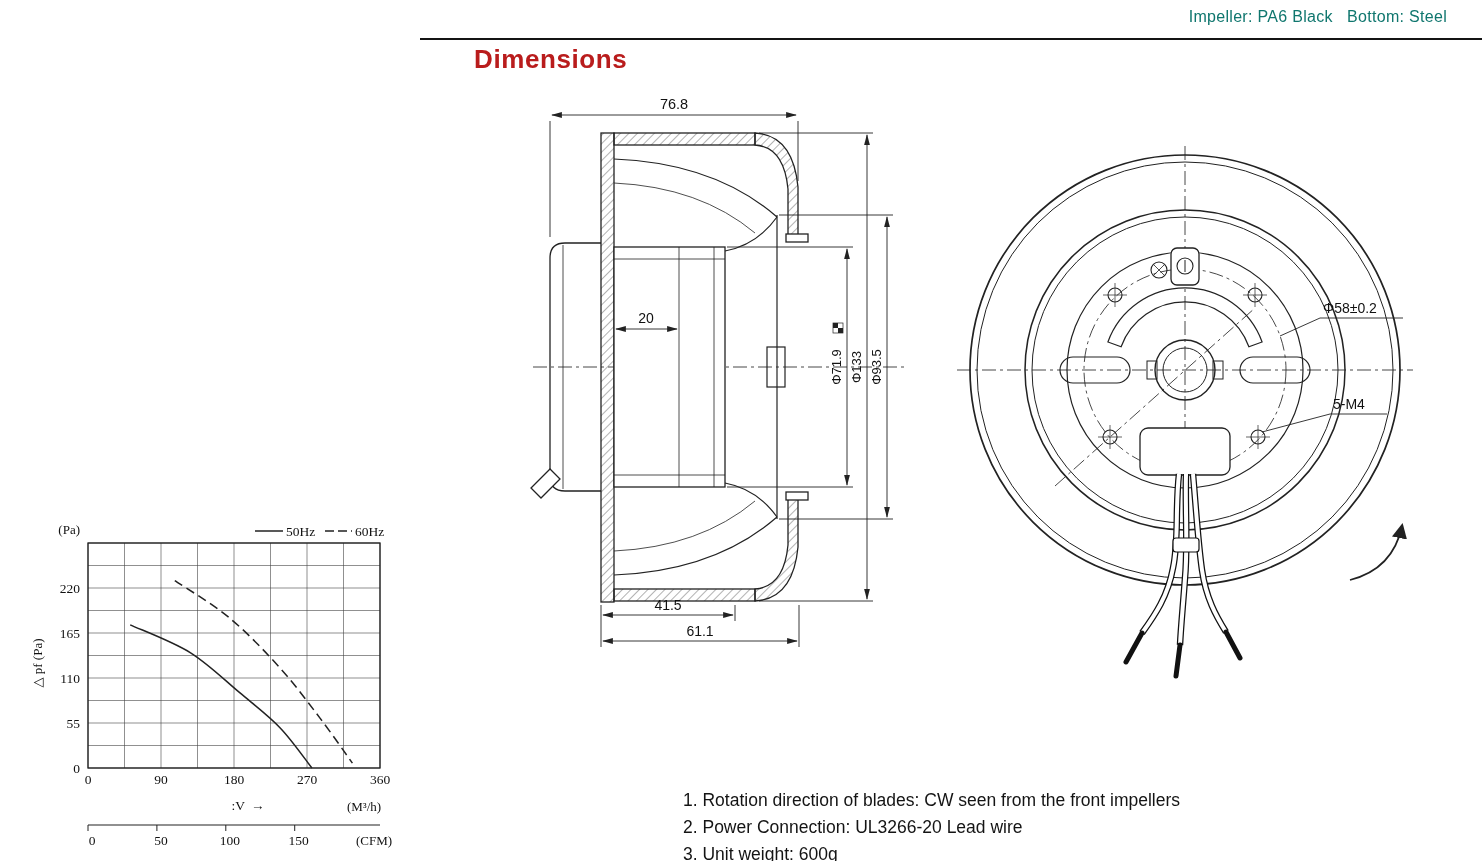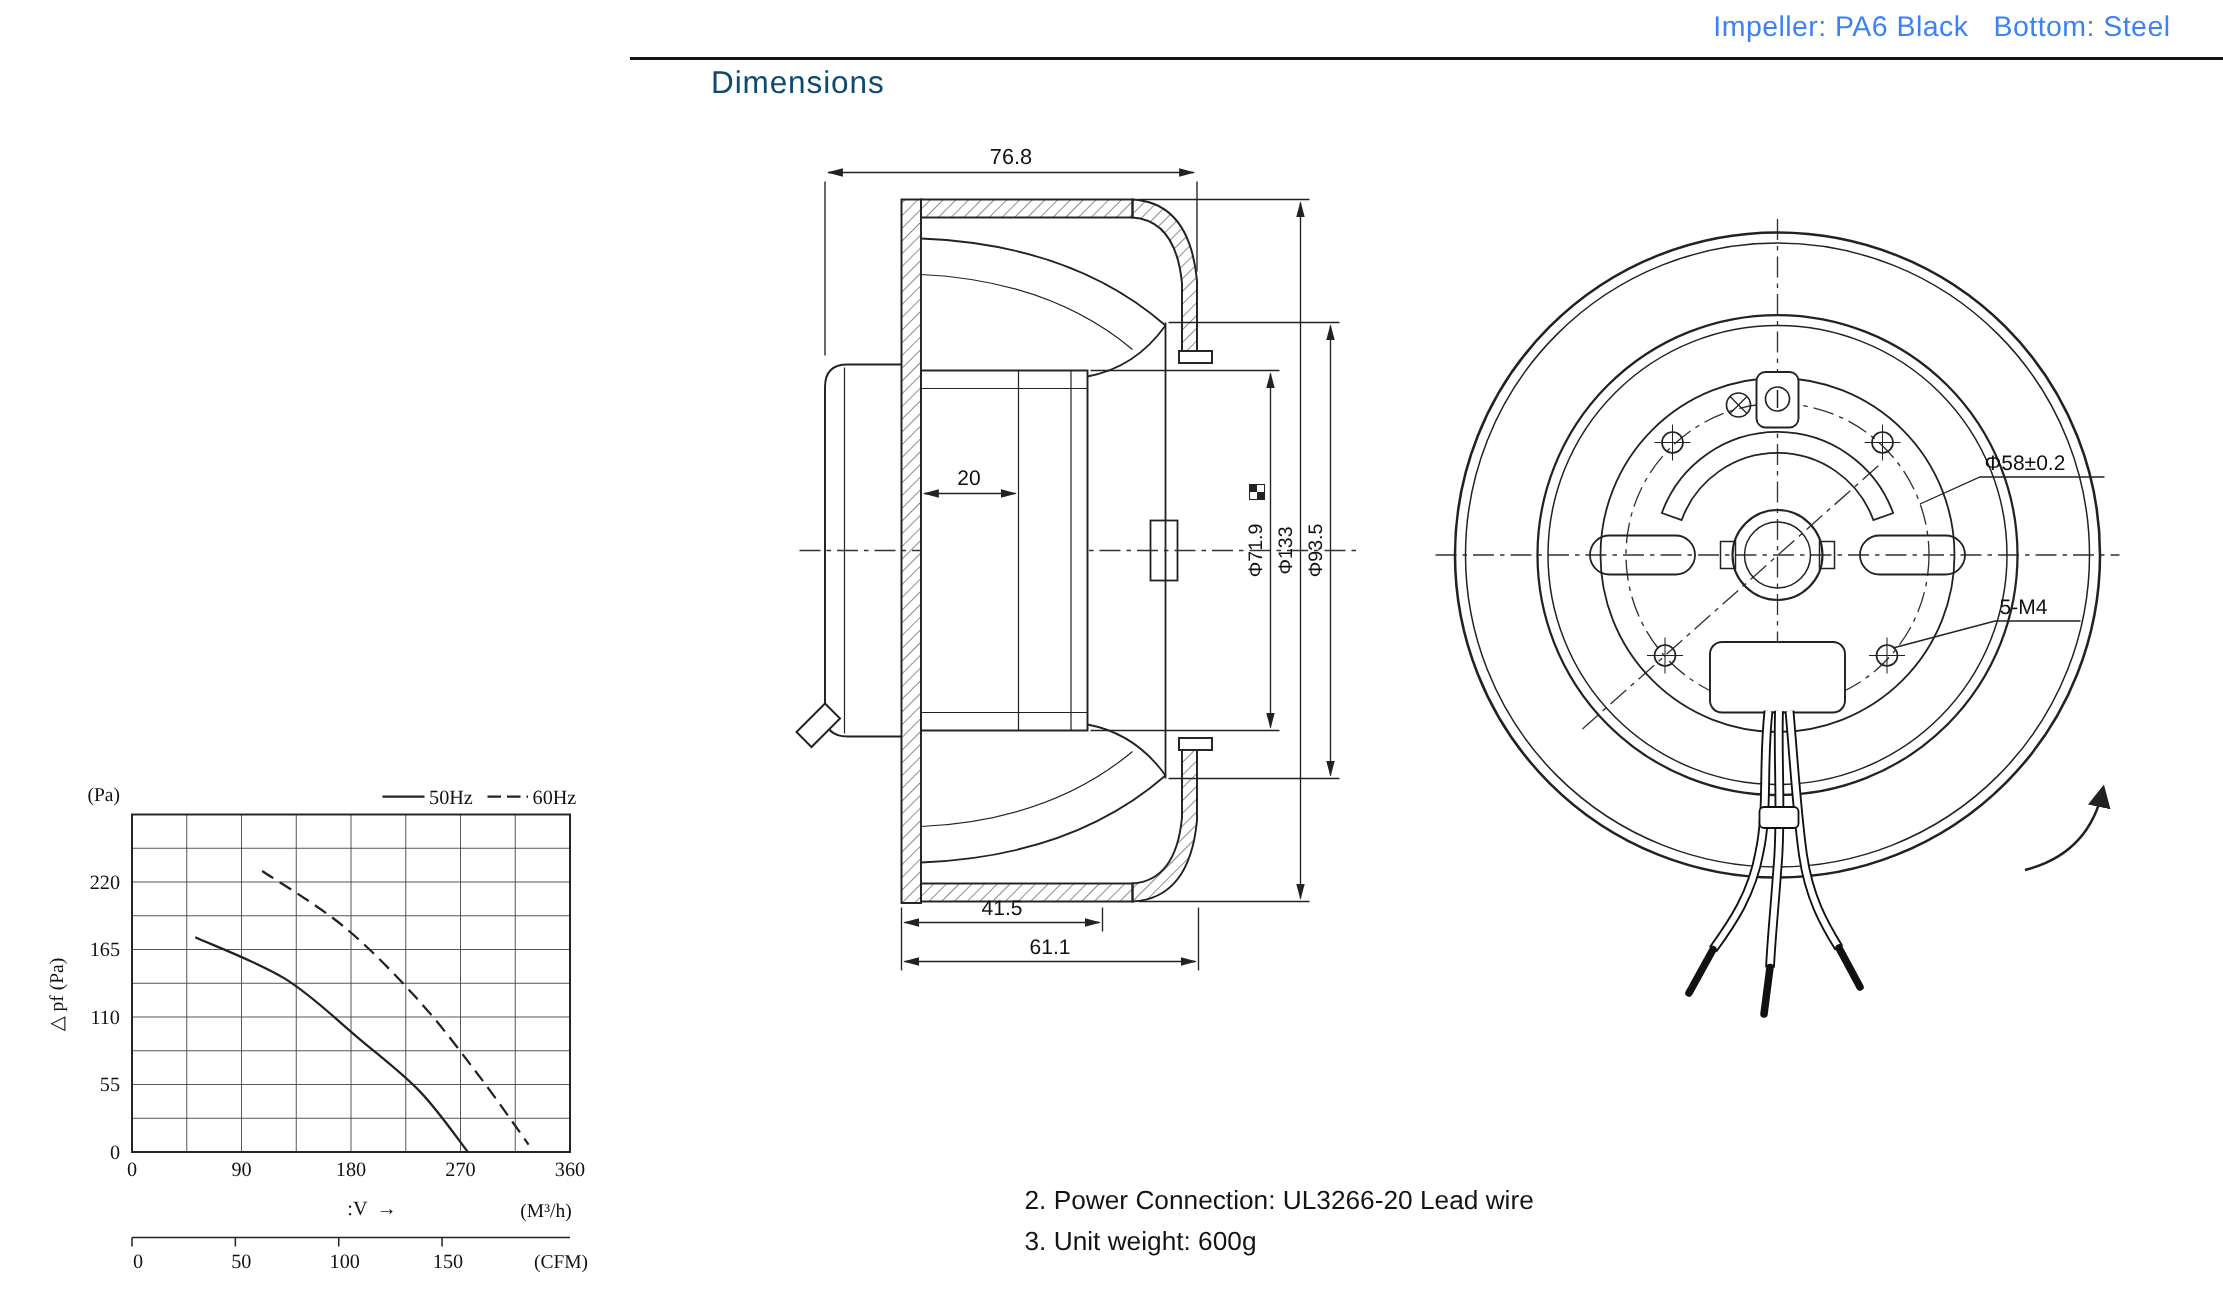--- a/index.html
+++ b/index.html
@@ -1,20 +1,20 @@
 <!DOCTYPE html>
 <html><head>
 <meta charset="utf-8">
 <style>
   html,body{margin:0;padding:0;background:#fff;}
   body{font-family:"Liberation Sans",sans-serif;color:#1a1a1a;}
   .page{position:relative;width:1482px;height:861px;background:#fff;overflow:hidden;}
-  .spec{position:absolute;top:8px;right:35px;font-size:19px;letter-spacing:.3px;white-space:pre;color:#3b82f6;}
+  .spec{position:absolute;top:8px;right:35px;font-size:16px;letter-spacing:.3px;white-space:pre;color:#0f766e;}
   .rule{position:absolute;top:38px;left:420px;width:1062px;border-top:2px solid #141414;height:0;}
-  .title{position:absolute;top:44px;left:474px;font-size:21px;letter-spacing:.6px;color:#0c4a6e;}
+  .title{position:absolute;top:44px;left:474px;font-size:26px;letter-spacing:.6px;color:#b91c1c;font-weight:bold;}
   .notes{position:absolute;left:683px;top:787px;font-size:17.5px;line-height:27px;color:#141414;}
   svg{position:absolute;overflow:visible;}
   .chart text{font-family:"Liberation Serif",serif;fill:#111;}
   .dwg text{font-family:"Liberation Sans",sans-serif;fill:#111;}
   .cl{stroke:#333;stroke-width:0.9;stroke-dasharray:14 4 3 4;fill:none;}
   .thin{stroke:#222;stroke-width:0.8;fill:none;}
   .med{stroke:#222;stroke-width:1.2;fill:none;}
   .dim{stroke:#222;stroke-width:0.9;fill:none;}
 </style>
 </head>
@@ -258,17 +258,18 @@
 
     <path class="dim" d="M345,226 L385,208 L468,208"></path>
     <text x="388" y="203" font-size="14">Φ58±0.2</text>
     <path class="dim" d="M327,322 L395,304 L452,304"></path>
     <text x="398" y="299" font-size="14">5-M4</text>
 
     <path d="M415,470 Q458,459 467,416" stroke="#222" stroke-width="1.7" fill="none" marker-end="url(#fvar)"></path>
   </svg>
 
   <div class="notes">
+    <div>1. Rotation direction of blades: CW seen from the front impellers</div>
     <div>2. Power Connection: UL3266-20 Lead wire</div>
     <div>3. Unit weight: 600g</div>
   </div>
 
 </div>
 
 </body></html>

